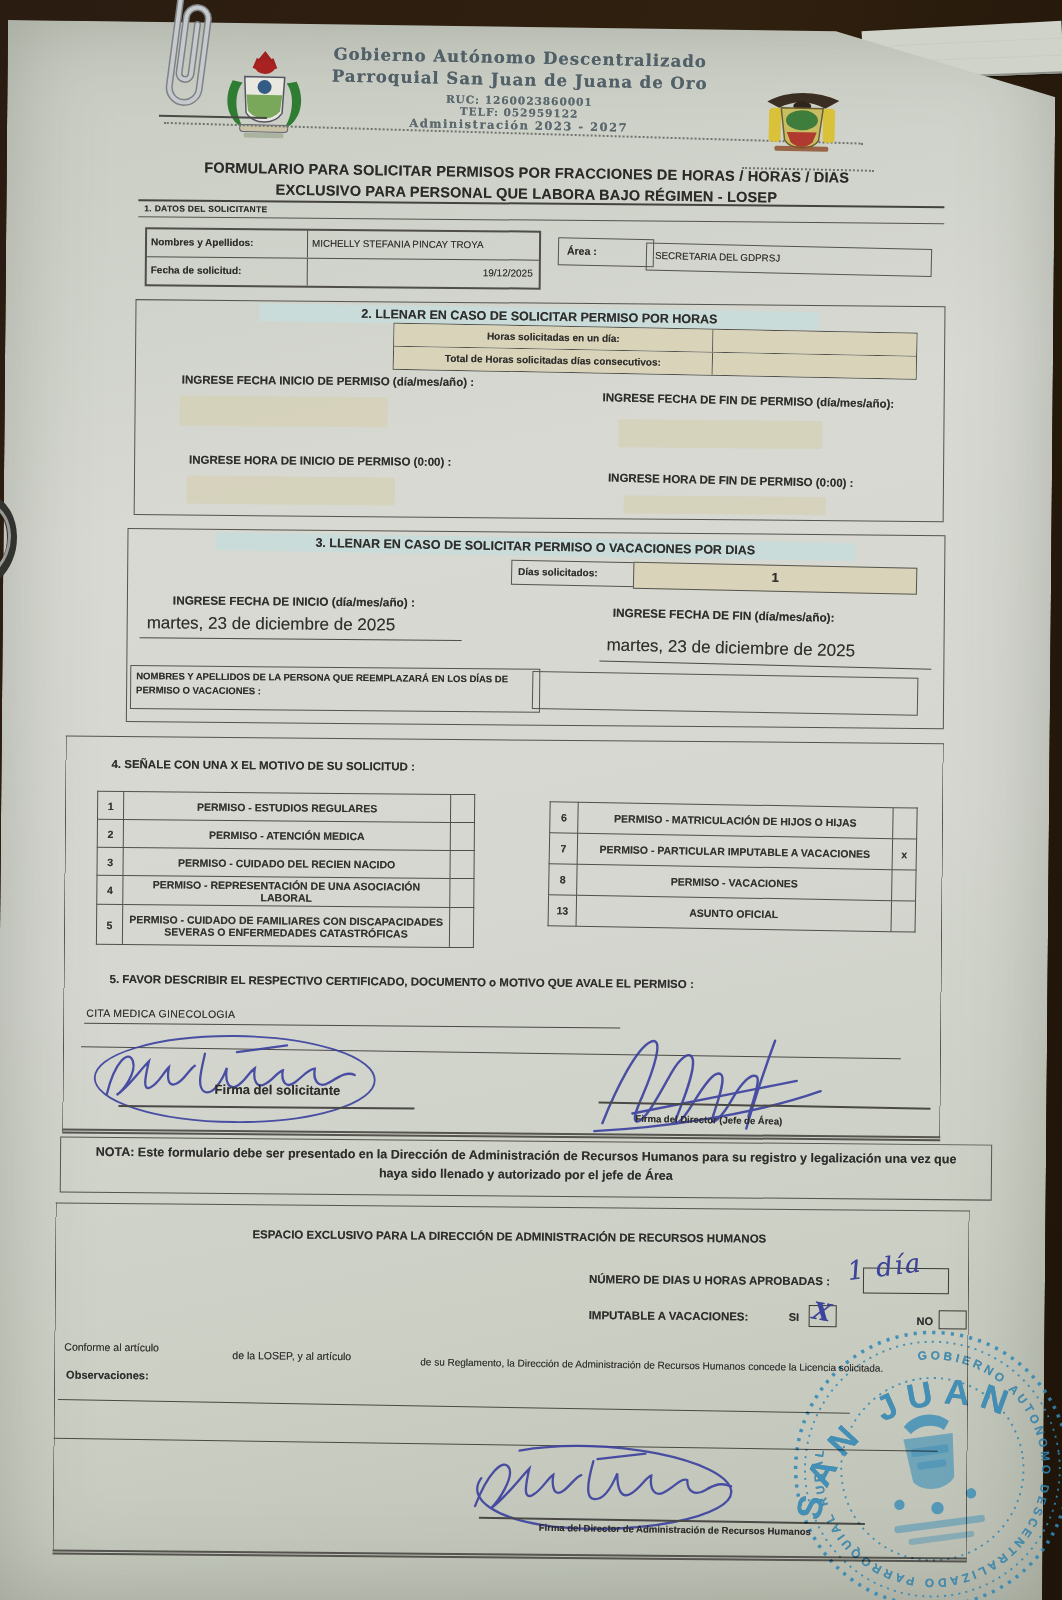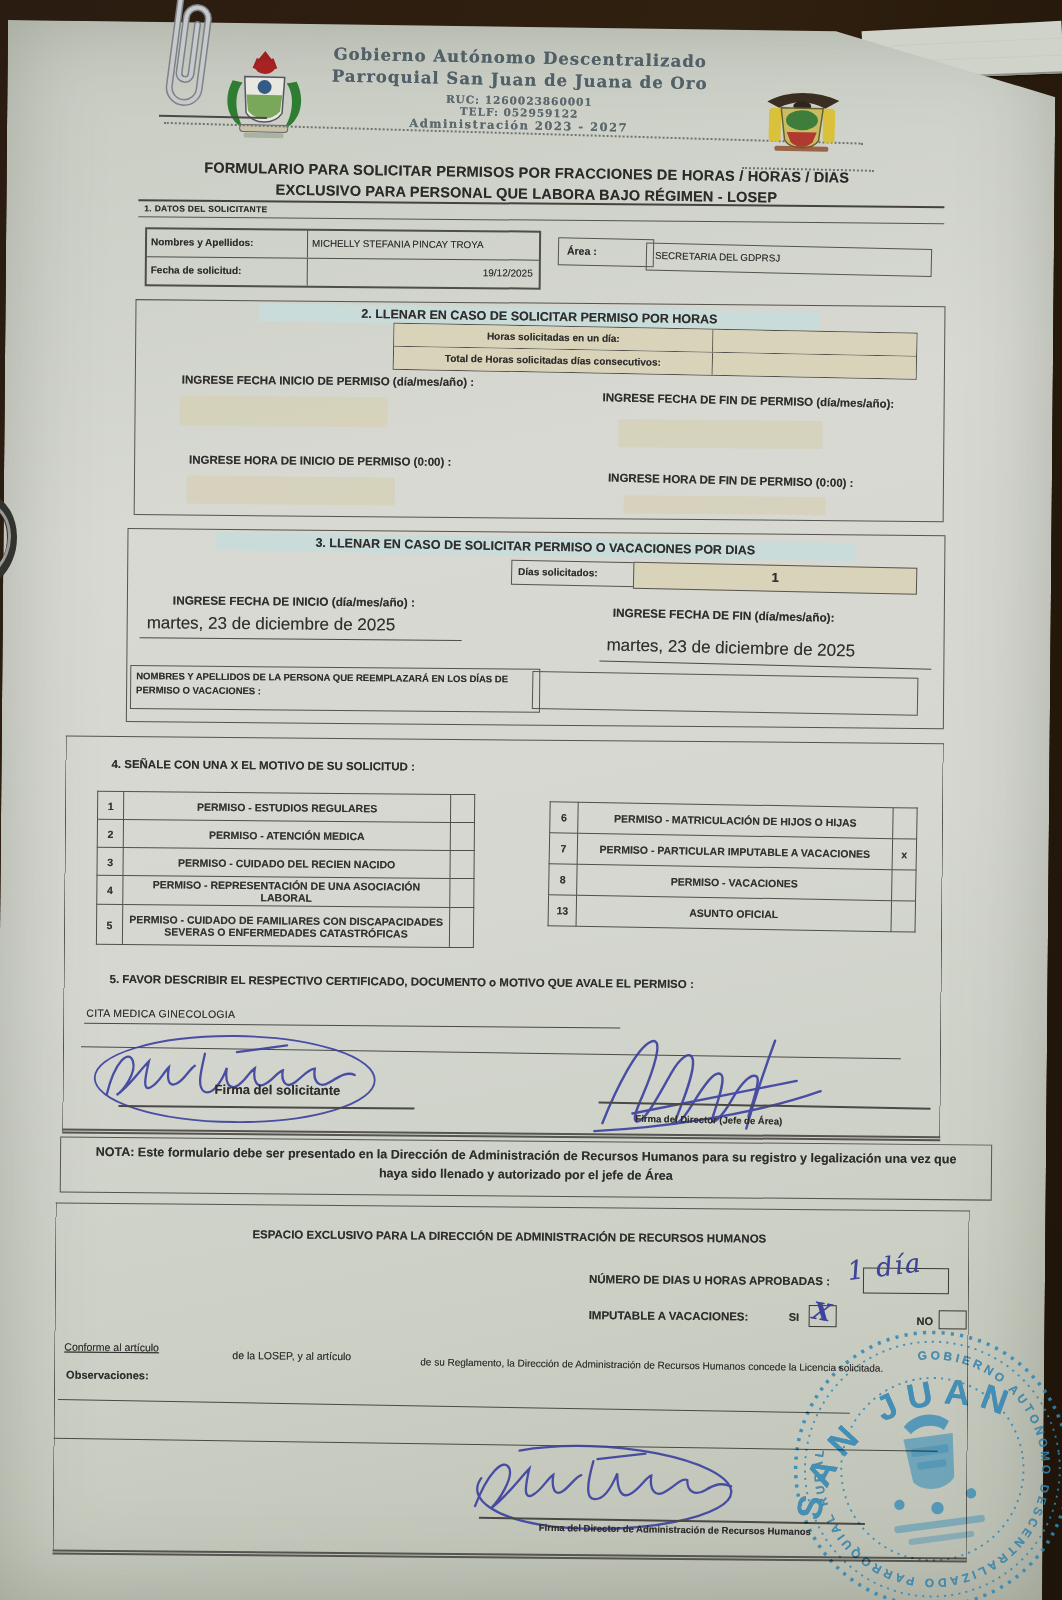--- a/index.html
+++ b/index.html
@@ -262,21 +262,21 @@
   <div class="a" style="left:874px;top:1260px;width:84px;height:24px;border:1.8px solid #3a3a36;"></div>
   <div class="a hand" style="left:858px;top:1244px;font-size:26px;transform:rotate(-7deg);letter-spacing:2px;">1 día</div>
 
   <div class="a b" style="left:600px;top:1304px;font-size:11.5px;">IMPUTABLE A VACACIONES:</div>
   <div class="a b" style="left:800px;top:1304px;font-size:11px;">SI</div>
   <div class="a" style="left:820px;top:1298px;width:26px;height:20px;border:1.8px solid #3a3a36;"></div>
   <div class="a hand b" style="left:824px;top:1290px;font-size:24px;transform:rotate(10deg);">X</div>
   <div class="a b" style="left:928px;top:1307px;font-size:11px;">NO</div>
   <div class="a" style="left:950px;top:1302px;width:26px;height:17px;border:1.8px solid #3a3a36;"></div>
 
-  <div class="a" style="left:76px;top:1340px;font-size:10.5px;text-decoration:underline;">Conforme al artículo</div>
+  <div class="a" style="left:76px;top:1340px;font-size:10.5px;">Conforme al artículo</div>
   <div class="a" style="left:244px;top:1347px;font-size:10.5px;">de la LOSEP, y al artículo</div>
   <div class="a" style="left:432px;top:1354px;width:530px;font-size:10px;transform:rotate(.3deg);">de su Reglamento, la Dirección de Administración de Recursos Humanos concede la Licencia solicitada.</div>
   <div class="a b" style="left:78px;top:1368px;font-size:11px;">Observaciones:</div>
   <div class="a line" style="left:70px;top:1402px;width:792px;transform:rotate(.5deg);"></div>
   <div class="a line" style="left:66px;top:1440px;width:884px;transform:rotate(.35deg);"></div>
 
   <svg class="a" style="left:472px;top:1436px;" width="300" height="100" viewBox="0 0 300 100">
     <g fill="none" stroke="#3d43a0" stroke-width="2.3" stroke-linecap="round" opacity=".92">
       <path d="M60,10 C150,-6 266,18 272,48 C276,74 180,94 96,86 C40,80 6,60 22,38"></path>
       <path d="M16,66 C28,34 44,16 50,28 C54,38 40,60 32,68 C46,58 62,36 70,28 C66,46 64,60 74,54 C82,50 88,38 94,34 C92,48 96,56 104,50 C112,44 116,36 122,34"></path>

